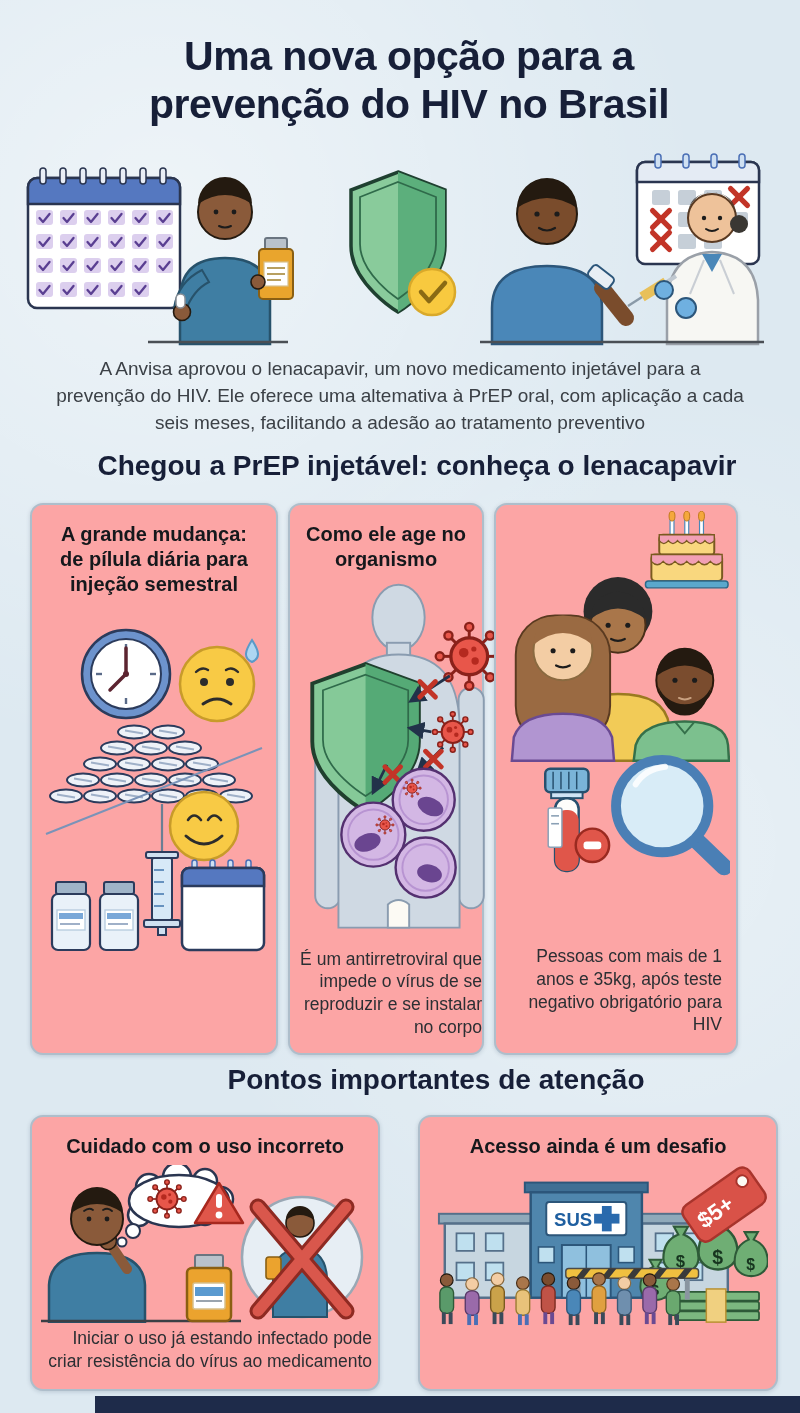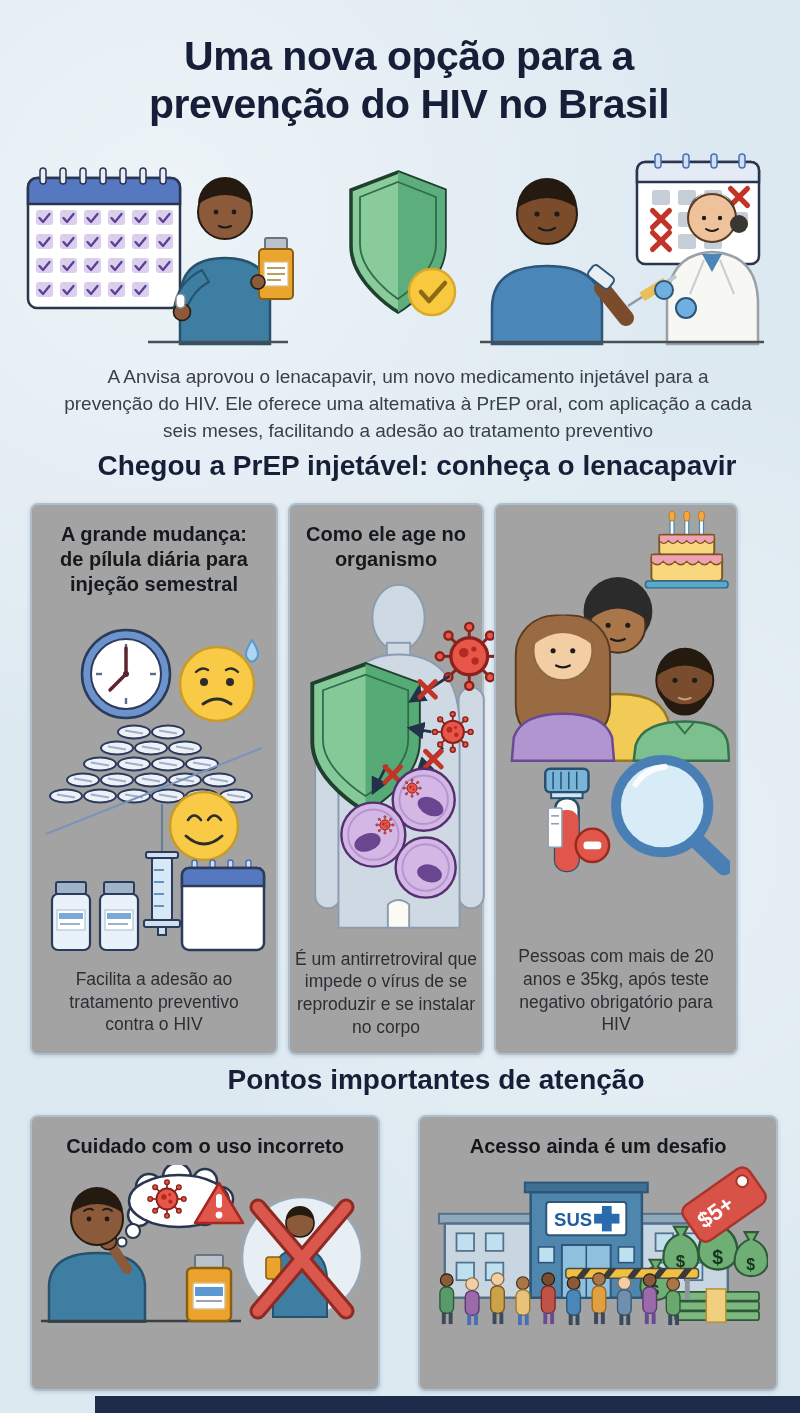--- a/index.html
+++ b/index.html
@@ -8,35 +8,35 @@
     background:radial-gradient(circle at 20% 15%,rgba(255,255,255,.5),transparent 40%),
                radial-gradient(circle at 80% 60%,rgba(255,255,255,.35),transparent 45%);
     pointer-events:none;}
   .title{position:absolute;top:24px;left:90px;width:620px;margin:9px;text-align:center;
     font-size:41px;line-height:1.17;font-weight:700;color:#171f38;letter-spacing:-.5px;}
   .hero{position:absolute;top:148px;left:0;width:800px;height:198px;}
   .hero svg{position:absolute;display:block;}
   .hero-left{left:20px;top:0;}
   .hero-shield{left:333px;top:16px;}
   .hero-right{left:452px;top:0;}
-  .intro{position:absolute;top:356px;left:55px;width:690px;margin:8px;text-align:center;
+  .intro{position:absolute;top:356px;left:55px;width:690px;margin:0;text-align:center;
     font-size:19px;line-height:1.42;color:#3b4046;}
   .sec-heading{position:absolute;left:0;width:100%;margin:0;text-align:center;
     font-size:28px;font-weight:700;color:#171f38;}
   .sec-heading.first{top:450px;padding-left:17px;}
   .sec-heading.second{top:1064px;margin-left:36px;}
   .cards3{position:absolute;top:503px;left:30px;width:748px;height:552px;display:flex;gap:10px;}
   .cards2{position:absolute;top:1115px;left:30px;width:748px;height:276px;display:flex;gap:18px;}
-  .card{background:#a3a3a3;border:2px solid #aebecb;border-radius:8px;
+  .card{background:#fca5a5;border:2px solid #aebecb;border-radius:13px;
     box-shadow:0 1px 4px rgba(40,60,90,.18);display:flex;flex-direction:column;align-items:center;box-sizing:border-box;}
   .c1{width:248px;} .c2{width:196px;} .c3{width:244px;}
   .cw1{width:360px;} .cw2{width:370px;margin-left:20px;}
   .card-title{font-weight:700;font-size:20px;line-height:1.24;color:#15181c;text-align:center;margin-top:17px;}
   .t1{max-width:212px;} .t2{max-width:162px;} .t3{max-width:176px;}
-  .card-caption{font-size:17.5px;line-height:1.3;color:#2b2f33;text-align:center;margin-top:auto;margin-bottom:17px;}
+  .card-caption{font-size:17.5px;line-height:1.3;color:#2b2f33;text-align:right;margin-top:auto;margin-bottom:17px;}
   .p1{max-width:190px;} .p2{max-width:208px;} .p3{max-width:212px;}
   .pw1{max-width:334px;} .pw2{max-width:300px;}
   .card svg.ill{display:block;margin:6px auto 4px;flex:0 0 auto;}
   .footer-bar{position:absolute;left:95px;right:0;bottom:0;height:17px;background:#1e2b4a;}
   svg text{font-family:"Liberation Sans",sans-serif;font-weight:bold;}
 </style>
 </head>
 <body>
 
 <div class="page">
@@ -303,21 +303,20 @@
           <g fill="#cfe0f2" stroke="#4a6fb5" stroke-width="1.5">
             <rect x="158" y="258" width="5" height="14" rx="2.5"></rect>
               <rect x="176" y="258" width="5" height="14" rx="2.5"></rect>
             <rect x="194" y="258" width="5" height="14" rx="2.5"></rect>
               <rect x="212" y="258" width="5" height="14" rx="2.5"></rect>
           </g>
           <rect x="148" y="266" width="82" height="82" rx="7" fill="#fff" stroke="#2b3b5c" stroke-width="2.5"></rect>
           <path d="M148 284 v-11 a7 7 0 0 1 7 -7 h68 a7 7 0 0 1 7 7 v11 z" fill="#5578c0" stroke="#2b3b5c" stroke-width="2.5"></path>
         </g>
       </svg>
-      <div class="card-caption p1">Facilita a adesão ao tratamento preventivo contra o HIV</div>
     </div>
 
     <div class="card c2">
       <div class="card-title t2">Como ele age no organismo</div>
       <svg class="ill" width="218" height="366" viewBox="0 0 225 376">
         <g fill="#cfd9e3" stroke="#8a9cb0" stroke-width="2">
           <ellipse cx="112" cy="40" rx="27" ry="34"></ellipse>
           <rect x="100" y="66" width="24" height="18"></rect>
           <rect x="26" y="112" width="26" height="228" rx="13"></rect>
           <rect x="174" y="112" width="26" height="228" rx="13"></rect>
@@ -418,21 +417,21 @@
           <line x1="50" y1="318" x2="58" y2="318" stroke="#8aa0b5" stroke-width="1.6"></line>
           <circle cx="92" cy="340" r="17" fill="#e0564a" stroke="#9a2a20" stroke-width="2.5"></circle>
           <rect x="83" y="336" width="18" height="8" rx="3" fill="#fff"></rect>
         </g>
         <g>
           <line x1="199" y1="336" x2="226" y2="362" stroke="#4a7fb5" stroke-width="17" stroke-linecap="round"></line>
           <circle cx="163" cy="300" r="47" fill="#d8ecf7" stroke="#4a7fb5" stroke-width="10"></circle>
           <path d="M136 278 q10 -16 30 -18" stroke="#ffffff" stroke-width="6" stroke-linecap="round" fill="none" opacity="0.85"></path>
         </g>
       </svg>
-      <div class="card-caption p3">Pessoas com mais de 20 anos e 35kg, após teste negativo obrigatório para HIV</div>
+      <div class="card-caption p3">Pessoas com mais de 1 anos e 35kg, após teste negativo obrigatório para HIV</div>
     </div>
   </div>
 
   <h2 class="sec-heading second">Pontos importantes de atenção</h2>
 
   <div class="cards2">
 
     <div class="card cw1">
       <div class="card-title">Cuidado com o uso incorreto</div>
       <svg class="ill" width="336" height="158" viewBox="0 0 336 158">
@@ -482,20 +481,21 @@
           <path d="M249 55 A14 14 0 0 1 277 55 Q263 45 249 55 Z" fill="#241a10"></path>
           <rect x="229" y="92" width="15" height="22" rx="3" fill="#eba32e" stroke="#8a5f12" stroke-width="1.6"></rect>
           <g>
             <line x1="221" y1="42" x2="309" y2="146" stroke="#8e2a22" stroke-width="17" stroke-linecap="round"></line>
             <line x1="309" y1="42" x2="221" y2="146" stroke="#8e2a22" stroke-width="17" stroke-linecap="round"></line>
             <line x1="221" y1="42" x2="309" y2="146" stroke="#d9574c" stroke-width="11" stroke-linecap="round"></line>
             <line x1="309" y1="42" x2="221" y2="146" stroke="#d9574c" stroke-width="11" stroke-linecap="round"></line>
           </g>
         </g>
       </svg>
+      <div class="card-caption pw1">Iniciar o uso já estando infectado pode criar resistência do vírus ao medicamento</div>
     </div>
 
     <div class="card cw2">
       <div class="card-title">Acesso ainda é um desafio</div>
       <svg class="ill" width="340" height="162" viewBox="0 0 346 166">
         <g>
           <rect x="10" y="50" width="100" height="10" fill="#8fa9ba" stroke="#55708a" stroke-width="2"></rect>
           <rect x="16" y="60" width="88" height="76" fill="#c7d6e0" stroke="#55708a" stroke-width="2.5"></rect>
           <rect x="212" y="50" width="100" height="10" fill="#8fa9ba" stroke="#55708a" stroke-width="2"></rect>
           <rect x="218" y="60" width="88" height="76" fill="#c7d6e0" stroke="#55708a" stroke-width="2.5"></rect>

